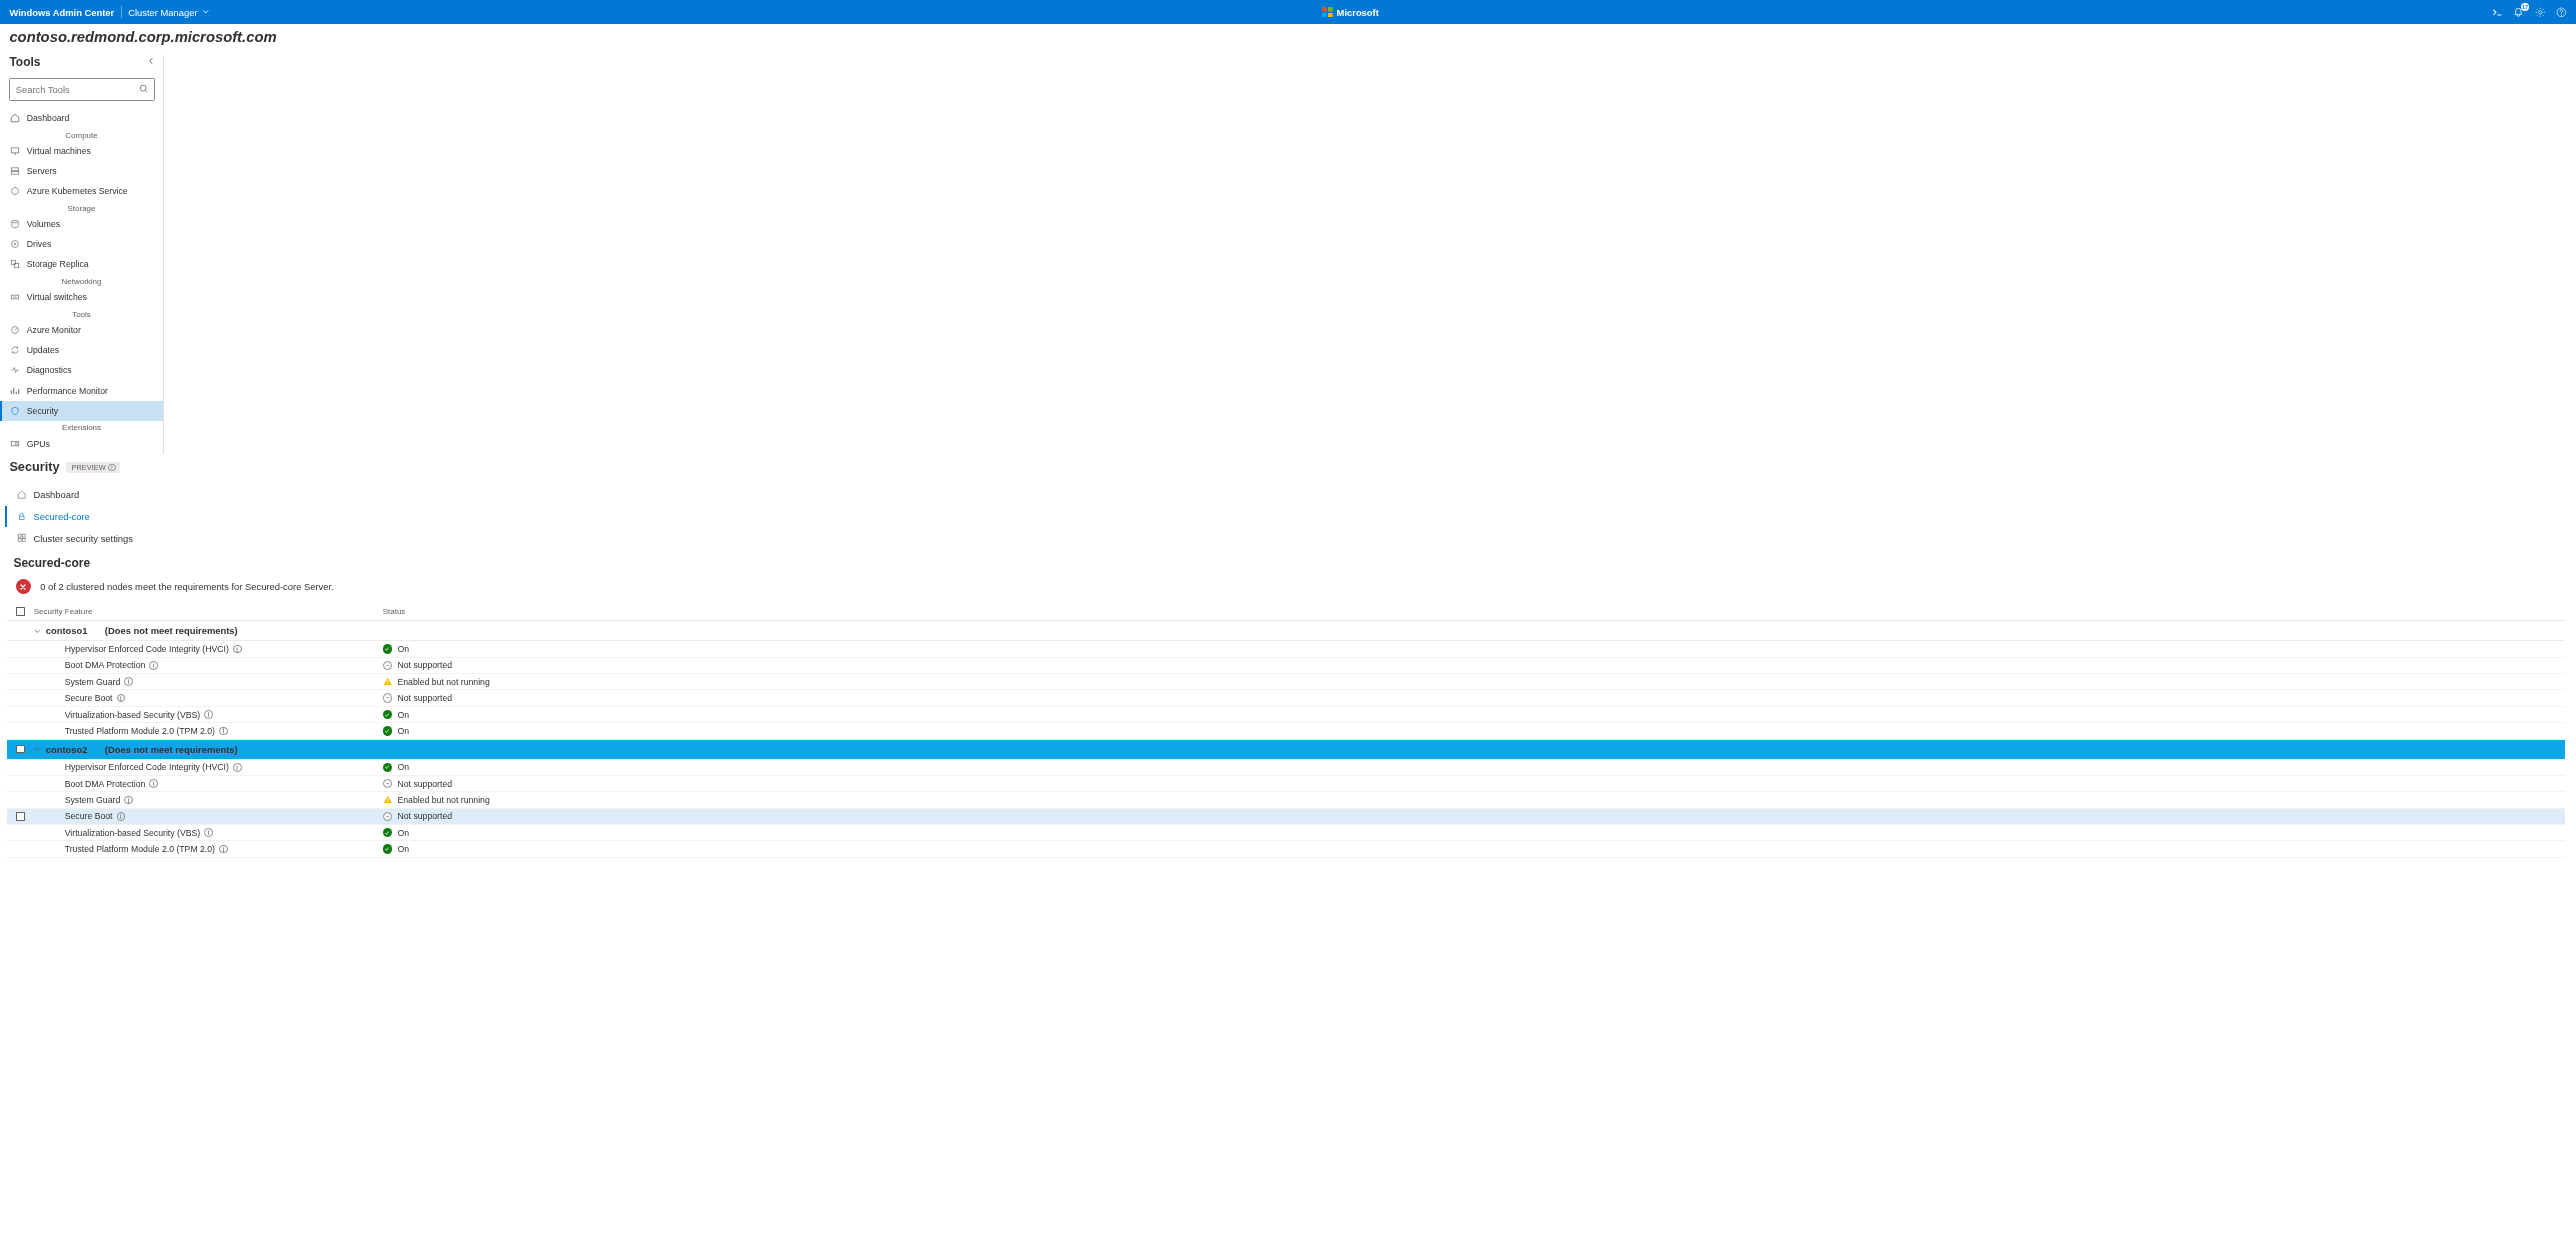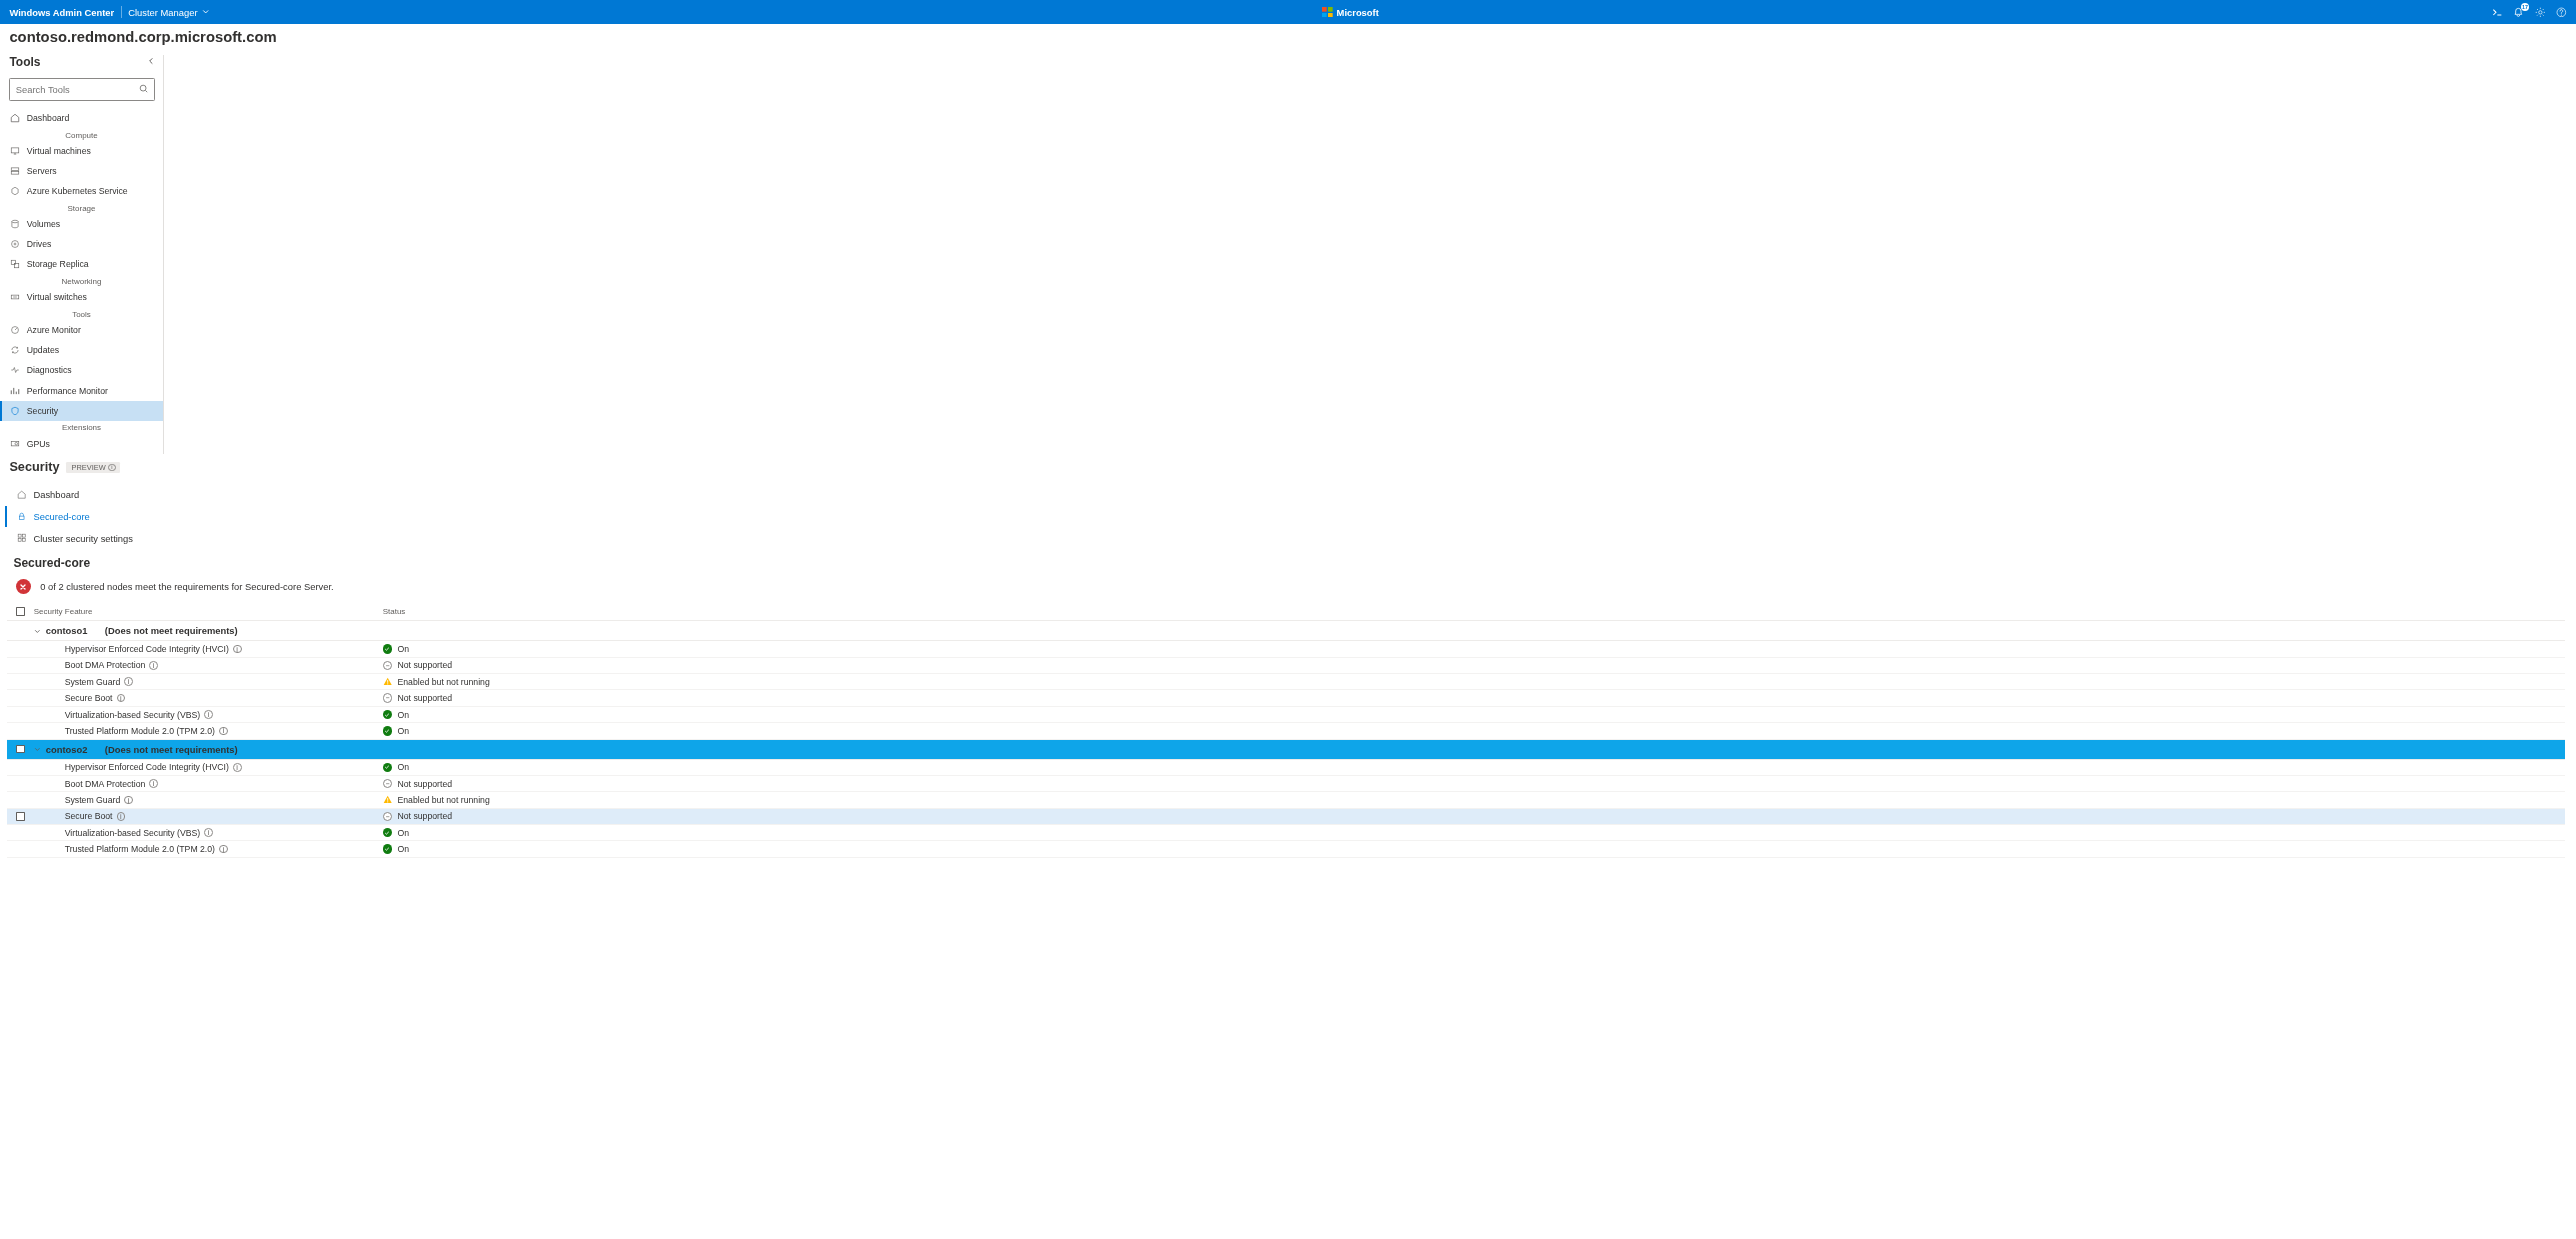--- a/index.html
+++ b/index.html
@@ -7,21 +7,21 @@
   
   .topbar { background: #0078d4; color: #fff; height: 24px; display: flex; align-items: center; padding: 0 9.4px; }
   .topbar-left { display: flex; align-items: center; gap: 6.7px; font-size: 9.4px; font-weight: 600; }
   .topbar-sep { width: 0.7px; height: 12px; background: rgba(255,255,255,0.4); }
   .topbar-dropdown { display: flex; align-items: center; gap: 4px; cursor: pointer; font-weight: 400; }
   .topbar-center { flex: 1; display: flex; justify-content: center; align-items: center; gap: 4px; font-weight: 600; font-size: 9.4px; }
   .topbar-right { display: flex; align-items: center; gap: 10.7px; }
   .topbar-icon { width: 10.7px; height: 10.7px; cursor: pointer; position: relative; }
   .badge { position: absolute; top: -4px; right: -5.4px; background: #fff; color: #0078d4; font-size: 5.4px; font-weight: 700; border-radius: 50%; width: 8.7px; height: 8.7px; display: flex; align-items: center; justify-content: center; }
   
-  .breadcrumb-row { padding: 5.4px 9.4px 9.4px; font-size: 14.8px; font-weight: 600; }
+  .breadcrumb-row { padding: 5.4px 9.4px 9.4px; font-size: 14.8px; font-weight: 600; font-style: italic; }
   
   .main-layout { display: flex; height: calc(100vh - 59px); flex-direction: column; }
   
   .sidebar { width: 164px; border-right: 0.7px solid #e1dfdd; padding: 0; position: relative; }
   .sidebar-header { display: flex; align-items: center; justify-content: space-between; padding: 0 8px 4px 9.4px; }
   .sidebar-title { font-size: 12px; font-weight: 600; }
   .collapse-chevron { color: #605e5c; cursor: pointer; font-size: 9.4px; }
   .search-wrap { padding: 5.4px 8px 6.7px 9.4px; }
   .search-box { width: 100%; height: 23px; border: 0.7px solid #8a8886; border-radius: 1.3px; display: flex; align-items: center; padding: 0 5.4px; }
   .search-box input { flex: 1; border: none; outline: none; font-size: 9.4px; color: #605e5c; }

